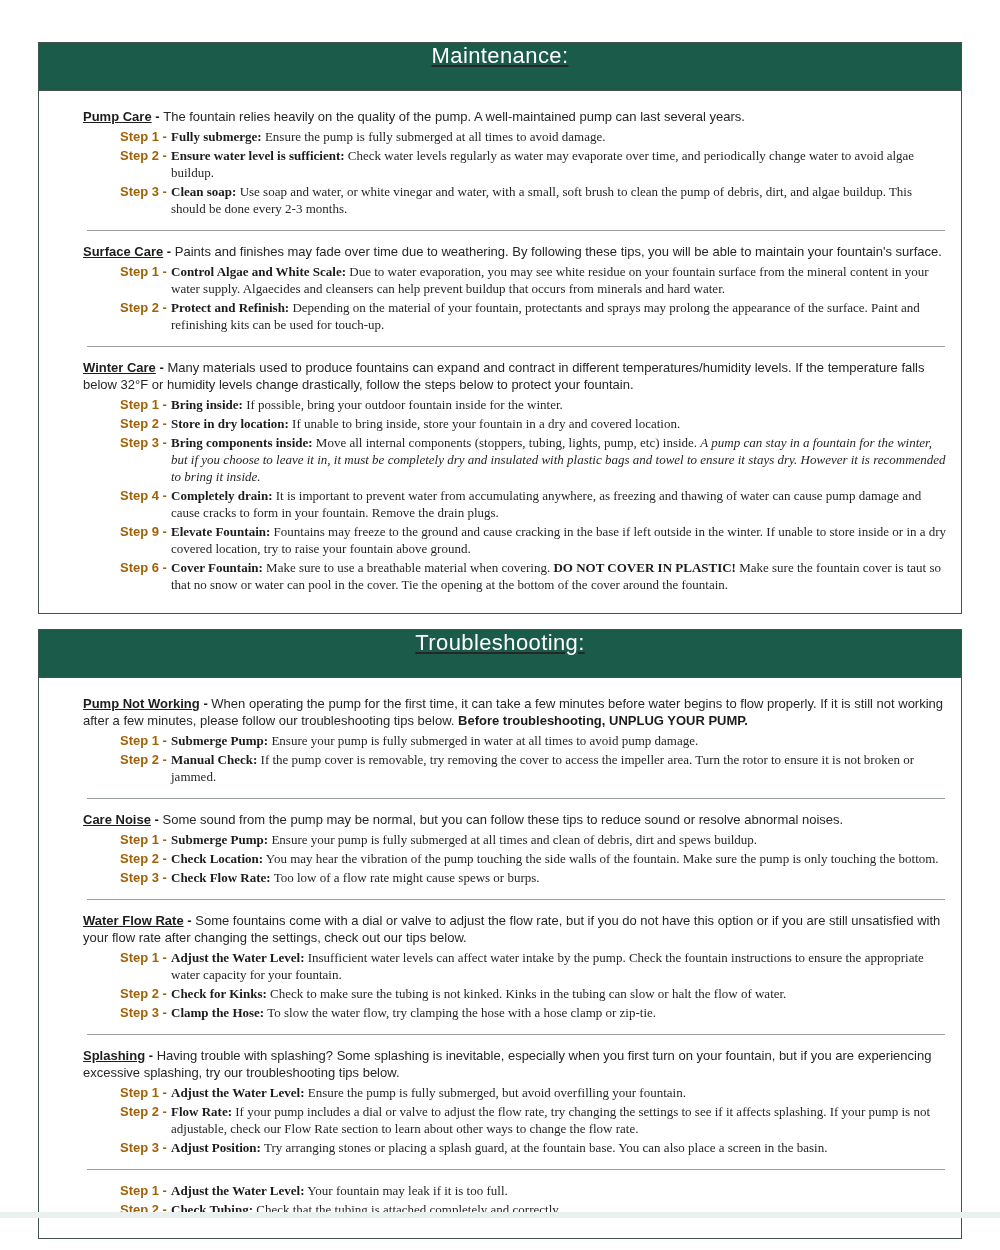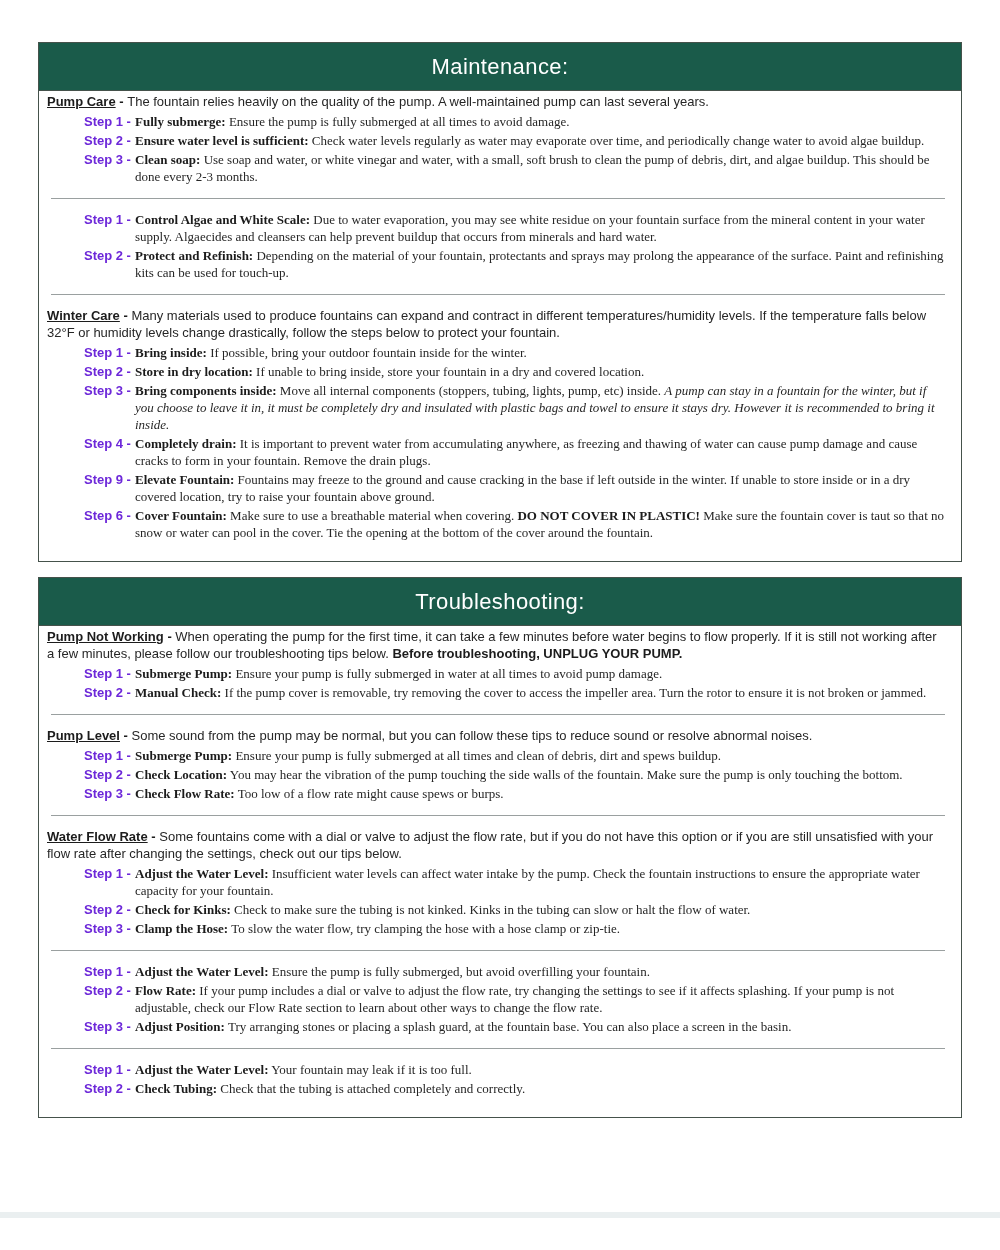--- a/index.html
+++ b/index.html
@@ -14,30 +14,31 @@
   #sections { padding-top:42px; }
   .box {
     margin:0 38px;
     border:1px solid var(--box-border, #45524b);
     background:#ffffff;
   }
   .box + .box { margin-top:15px; }
   .box-header {
     background:var(--header-bg, #1a5b4a);
     height:47px;
-    display:flex; align-items:center; justify-content:center;
+    display:flex; justify-content:center;
     border-bottom:1px solid var(--box-border, #45524b);
+    text-decoration:underline;
   }
   .box-title {
     color:var(--header-text, #ffffff);
     font-size:22px;
     letter-spacing:0.4px;
     font-weight:400;
   }
-  .box-content { padding:2px 14px 20px 8px; }
+  .box-content { padding:17px 14px 20px 8px;margin-left:36px; }
   .topic-para {
     margin:0 0 3px 0;
     font-size:13px;
     line-height:17px;
   }
   .topic-name {
     font-weight:bold;
     text-decoration:underline;
     color:#1c1c1c;
   }
@@ -46,21 +47,21 @@
   .step {
     display:flex;
     margin:2px 0 0 37px;
     font-size:13px;
     line-height:17px;
   }
   .step-label {
     flex:none;
     width:51px;
     font-weight:bold;
-    color:#6d28d9;
+    color:#a16207;
     white-space:nowrap;
   }
   .step-body { flex:1;font-family:Liberation Serif, serif; }
   .divider {
     border:none;
     border-top:1px solid var(--divider, #9aa0a0);
     height:0;
     margin:13px 2px 12px 4px;
   }
   .bottom-strip {
@@ -91,20 +92,21 @@
               <span class="step-label">Step 2 -</span>
               <div class="step-body"><span class="seg seg-b">Ensure water level is sufficient:</span><span class="seg seg-n"> Check water levels regularly as water may evaporate over time, and periodically change water to avoid algae buildup.</span></div>
             </div>
             <div class="step">
               <span class="step-label">Step 3 -</span>
               <div class="step-body"><span class="seg seg-b">Clean soap:</span><span class="seg seg-n"> Use soap and water, or white vinegar and water, with a small, soft brush to clean the pump of debris, dirt, and algae buildup. This should be done every 2-3 months.</span></div>
             </div>
           </div>
           <div class="divider"></div>
           <div class="topic">
+            <p class="topic-para"><span class="topic-name">Surface Care</span> <span class="seg seg-b">- </span><span class="seg seg-n">Paints and finishes may fade over time due to weathering. By following these tips, you will be able to maintain your fountain's surface.</span></p>
             <div class="step">
               <span class="step-label">Step 1 -</span>
               <div class="step-body"><span class="seg seg-b">Control Algae and White Scale:</span><span class="seg seg-n"> Due to water evaporation, you may see white residue on your fountain surface from the mineral content in your water supply. Algaecides and cleansers can help prevent buildup that occurs from minerals and hard water.</span></div>
             </div>
             <div class="step">
               <span class="step-label">Step 2 -</span>
               <div class="step-body"><span class="seg seg-b">Protect and Refinish:</span><span class="seg seg-n"> Depending on the material of your fountain, protectants and sprays may prolong the appearance of the surface. Paint and refinishing kits can be used for touch-up.</span></div>
             </div>
           </div>
           <div class="divider"></div>
@@ -148,21 +150,21 @@
               <span class="step-label">Step 1 -</span>
               <div class="step-body"><span class="seg seg-b">Submerge Pump:</span><span class="seg seg-n"> Ensure your pump is fully submerged in water at all times to avoid pump damage.</span></div>
             </div>
             <div class="step">
               <span class="step-label">Step 2 -</span>
               <div class="step-body"><span class="seg seg-b">Manual Check:</span><span class="seg seg-n"> If the pump cover is removable, try removing the cover to access the impeller area. Turn the rotor to ensure it is not broken or jammed.</span></div>
             </div>
           </div>
           <div class="divider"></div>
           <div class="topic">
-            <p class="topic-para"><span class="topic-name">Pump Level</span> <span class="seg seg-b">- </span><span class="seg seg-n">Some sound from the pump may be normal, but you can follow these tips to reduce sound or resolve abnormal noises.</span></p>
+            <p class="topic-para"><span class="topic-name">Care Noise</span> <span class="seg seg-b">- </span><span class="seg seg-n">Some sound from the pump may be normal, but you can follow these tips to reduce sound or resolve abnormal noises.</span></p>
             <div class="step">
               <span class="step-label">Step 1 -</span>
               <div class="step-body"><span class="seg seg-b">Submerge Pump:</span><span class="seg seg-n"> Ensure your pump is fully submerged at all times and clean of debris, dirt and spews buildup.</span></div>
             </div>
             <div class="step">
               <span class="step-label">Step 2 -</span>
               <div class="step-body"><span class="seg seg-b">Check Location:</span><span class="seg seg-n"> You may hear the vibration of the pump touching the side walls of the fountain. Make sure the pump is only touching the bottom.</span></div>
             </div>
             <div class="step">
               <span class="step-label">Step 3 -</span>
@@ -180,20 +182,21 @@
               <span class="step-label">Step 2 -</span>
               <div class="step-body"><span class="seg seg-b">Check for Kinks:</span><span class="seg seg-n"> Check to make sure the tubing is not kinked. Kinks in the tubing can slow or halt the flow of water.</span></div>
             </div>
             <div class="step">
               <span class="step-label">Step 3 -</span>
               <div class="step-body"><span class="seg seg-b">Clamp the Hose:</span><span class="seg seg-n"> To slow the water flow, try clamping the hose with a hose clamp or zip-tie.</span></div>
             </div>
           </div>
           <div class="divider"></div>
           <div class="topic">
+            <p class="topic-para"><span class="topic-name">Splashing</span> <span class="seg seg-b">- </span><span class="seg seg-n">Having trouble with splashing? Some splashing is inevitable, especially when you first turn on your fountain, but if you are experiencing excessive splashing, try our troubleshooting tips below.</span></p>
             <div class="step">
               <span class="step-label">Step 1 -</span>
               <div class="step-body"><span class="seg seg-b">Adjust the Water Level:</span><span class="seg seg-n"> Ensure the pump is fully submerged, but avoid overfilling your fountain.</span></div>
             </div>
             <div class="step">
               <span class="step-label">Step 2 -</span>
               <div class="step-body"><span class="seg seg-b">Flow Rate:</span><span class="seg seg-n"> If your pump includes a dial or valve to adjust the flow rate, try changing the settings to see if it affects splashing. If your pump is not adjustable, check our Flow Rate section to learn about other ways to change the flow rate.</span></div>
             </div>
             <div class="step">
               <span class="step-label">Step 3 -</span>

